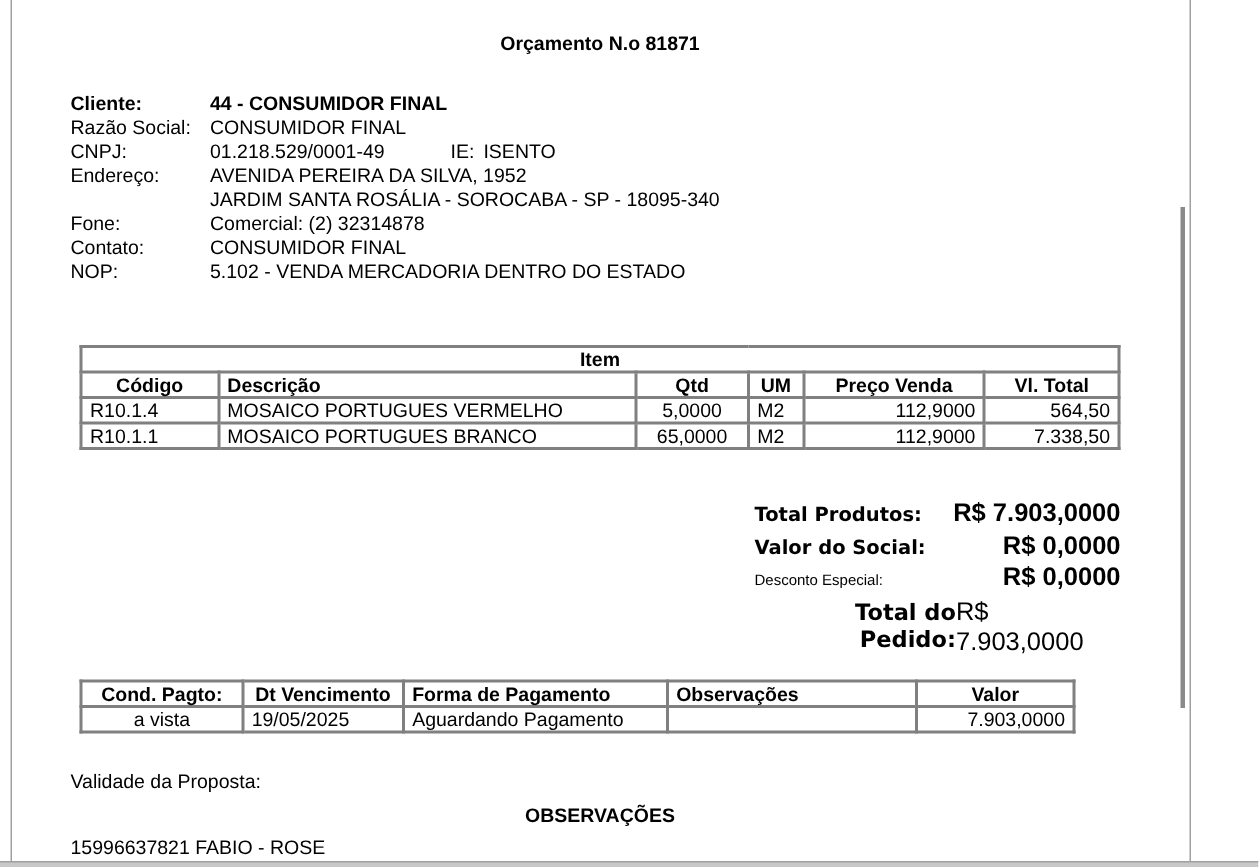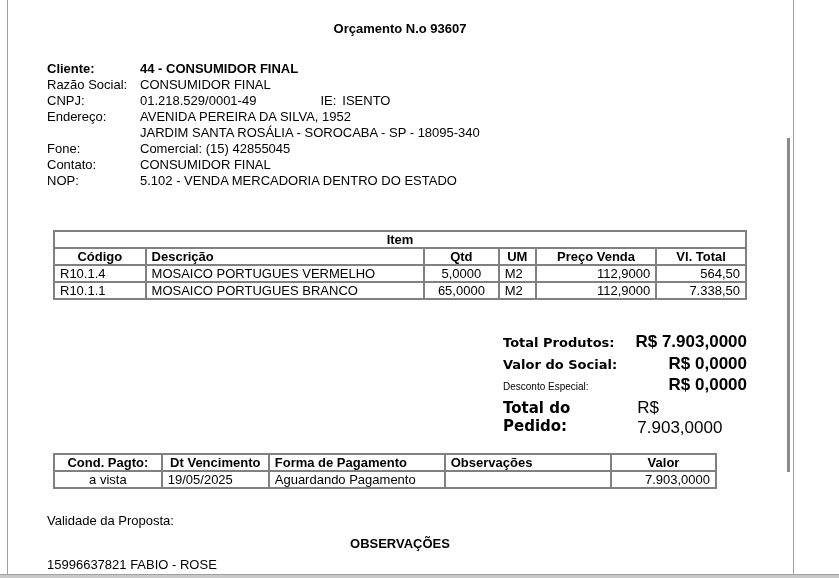--- a/index.html
+++ b/index.html
@@ -14,55 +14,55 @@
   .scroll-thumb { position:absolute; left:787px; top:138px; width:3px; height:334px; background:#8a8a8a; }
   .bottom-strip { position:absolute; left:0; top:574px; width:839px; height:4px; background:#c8c8c8; border-top:1px solid #a0a0a0; }
 
   .title { position:absolute; left:0; width:800px; top:21px; text-align:center; font-weight:bold; font-size:13px; }
 
   .info { position:absolute; left:47px; top:61px; }
   .info-row { display:flex; height:16px; line-height:16px; }
   .info-label { width:93px; }
   .info-value { }
   .bold { font-weight:bold; }
-  .ie-label { margin-left:64px; }
+  .ie-label { margin-left:44px; }
   .ie-value { margin-left:6px; }
 
   table.grid { position:absolute; border-collapse:collapse; font-size:13px; }
   table.grid td, table.grid th { border:2px solid #808080; padding:0 5px; height:15px; line-height:15px; white-space:nowrap; }
   table.grid th { font-weight:bold; }
   .items { left:53px; top:230px; width:694px;padding-left:11px; }
   .items .title-row th { text-align:center; height:14px; }
   .c { text-align:center; }
   .r { text-align:right;margin-left:12px; }
   .l { text-align:left;margin-left:32px; }
 
   .totals { position:absolute; left:503px; top:332px; width:244px; }
   .tot-row { display:flex; justify-content:space-between; align-items:baseline; }
-  .tot-label { font-family:"DejaVu Sans", sans-serif; font-weight:bold; font-size:13px; }
+  .tot-label { font-family:"DejaVu Sans", sans-serif; font-weight:bold; font-size:13px;text-align:right; }
   .tot-label.plain { font-family:"Liberation Sans", sans-serif; font-weight:normal; font-size:10px; }
   .tot-label.big { font-size:15px; }
   .tot-value { font-weight:bold; font-size:17px; }
   .tot-value.normal { font-weight:normal; }
 
   .payments { left:53px; top:453px; width:664px; }
 
   .validade { position:absolute; left:47px; top:513px; }
   .obs-title { position:absolute; left:0; width:800px; top:536px; text-align:center; font-weight:bold; }
   .obs-text { position:absolute; left:47px; top:557px; }
 </style>
 </head>
 <body>
 
 <div class="frame-left"></div>
 <div class="frame-right"></div>
 <div class="scroll-thumb"></div>
 <div class="bottom-strip"></div>
 
-<div class="title">Orçamento N.o 93607</div>
+<div class="title">Orçamento N.o 81871</div>
 
 <div class="info">
   <div class="info-row bold">
     <span class="info-label">Cliente:</span>
     <span class="info-value">44 - CONSUMIDOR FINAL</span>
   </div>
   <div class="info-row">
     <span class="info-label">Razão Social:</span>
     <span class="info-value">CONSUMIDOR FINAL</span>
   </div>
@@ -75,21 +75,21 @@
   <div class="info-row">
     <span class="info-label">Endereço:</span>
     <span class="info-value">AVENIDA PEREIRA DA SILVA, 1952</span>
   </div>
   <div class="info-row">
     <span class="info-label"></span>
     <span class="info-value">JARDIM SANTA ROSÁLIA - SOROCABA - SP - 18095-340</span>
   </div>
   <div class="info-row">
     <span class="info-label">Fone:</span>
-    <span class="info-value">Comercial: (15) 42855045</span>
+    <span class="info-value">Comercial: (2) 32314878</span>
   </div>
   <div class="info-row">
     <span class="info-label">Contato:</span>
     <span class="info-value">CONSUMIDOR FINAL</span>
   </div>
   <div class="info-row">
     <span class="info-label">NOP:</span>
     <span class="info-value">5.102 - VENDA MERCADORIA DENTRO DO ESTADO</span>
   </div>
 </div>

